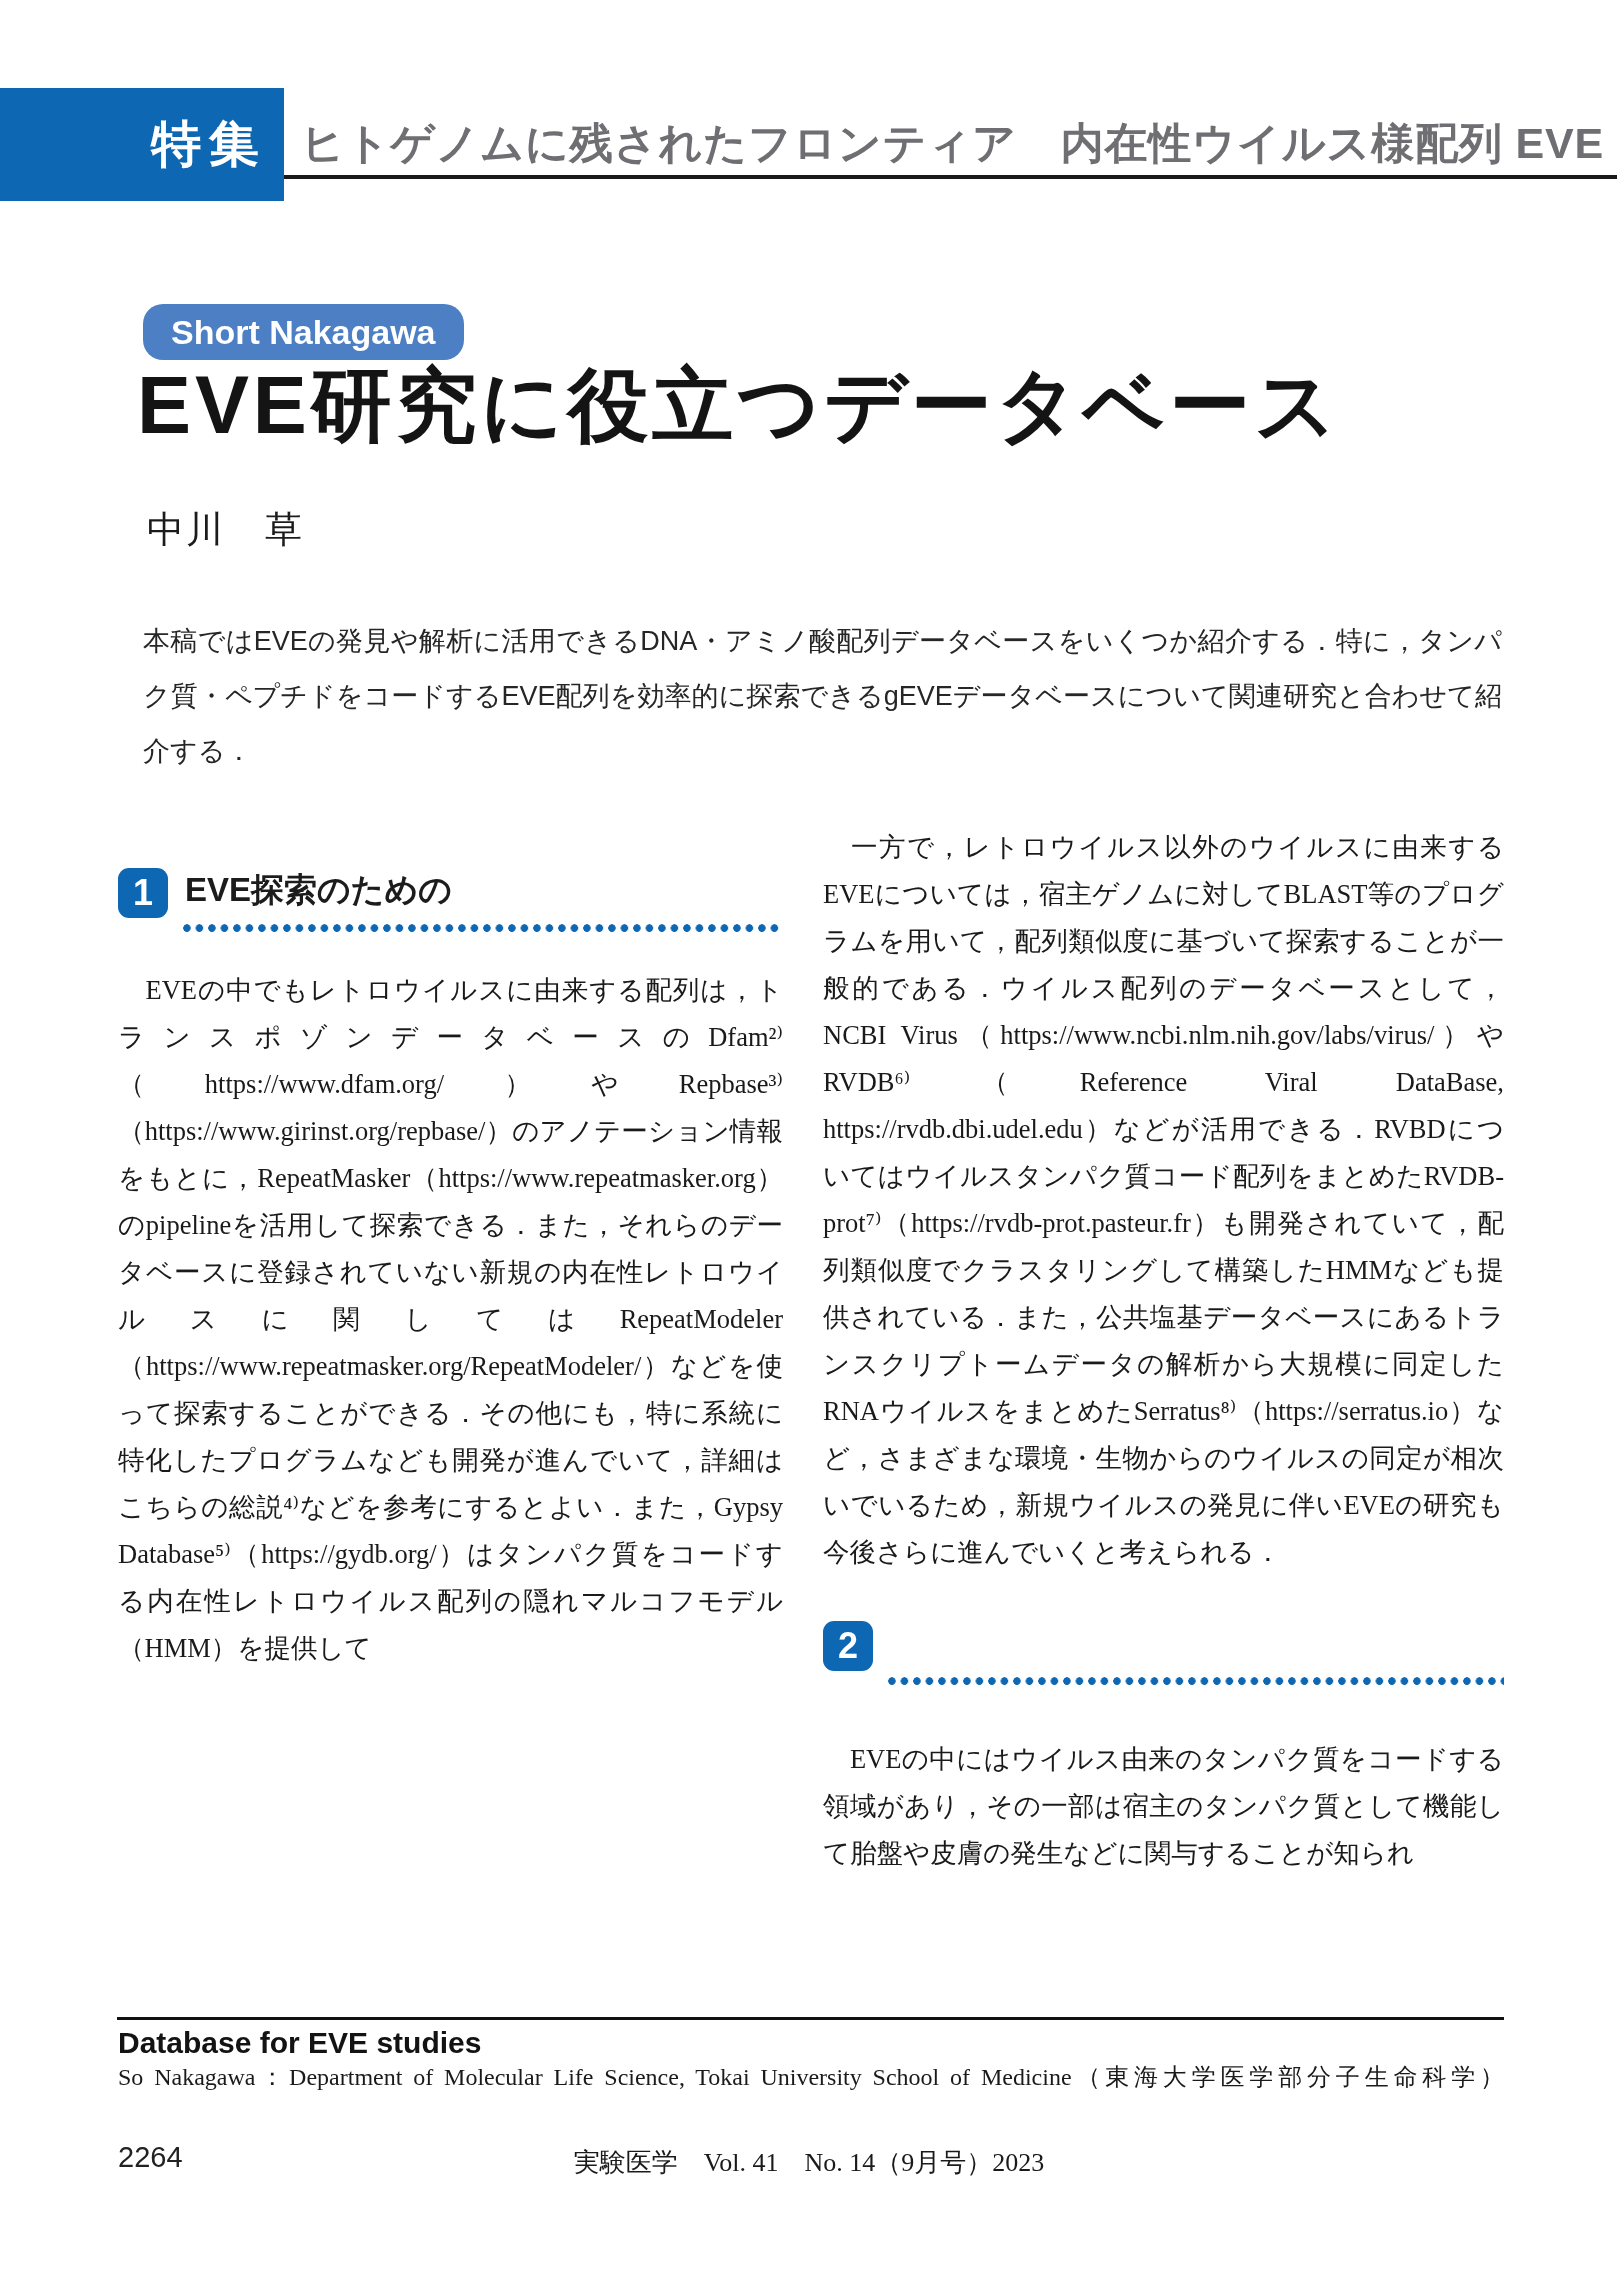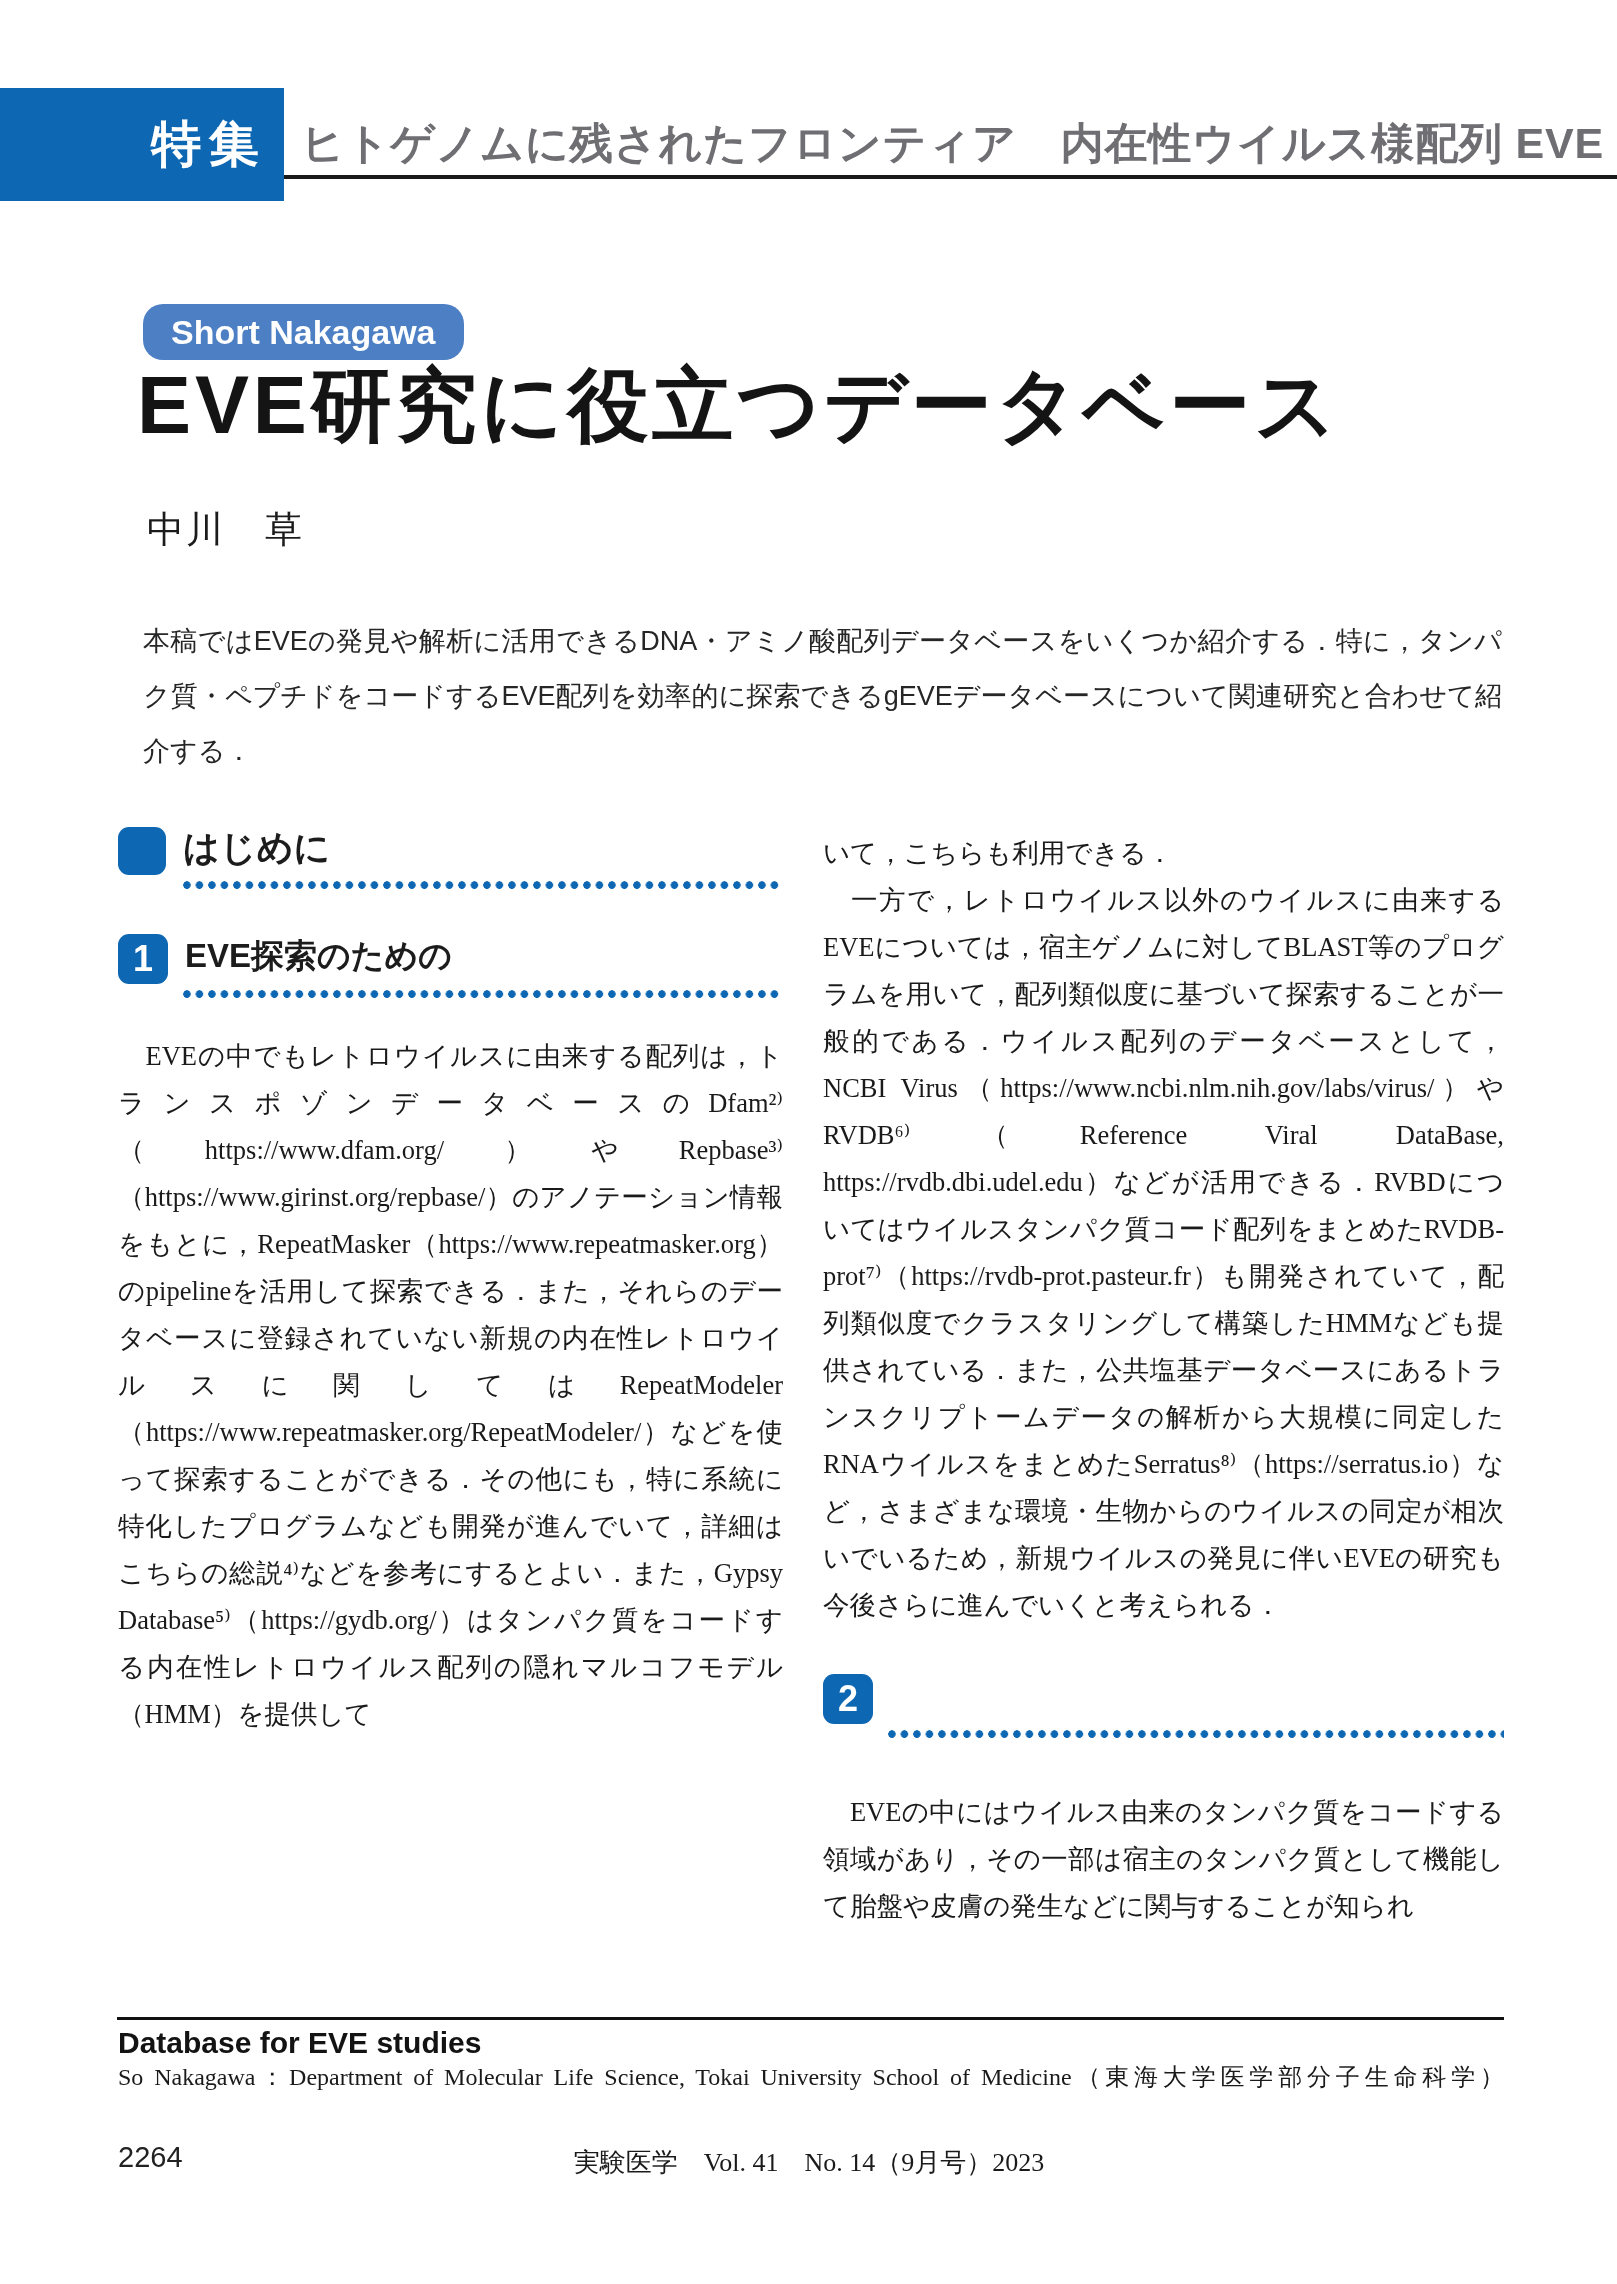--- a/index.html
+++ b/index.html
@@ -205,44 +205,36 @@
   <div class="header-rule"></div>
   <div class="feature-title">ヒトゲノムに残されたフロンティア　内在性ウイルス様配列 EVE</div>
 
   <div class="badge">Short Nakagawa</div>
   <h1 class="title">EVE研究に役立つデータベース</h1>
   <div class="author">中川　草</div>
   <p class="abstract">本稿ではEVEの発見や解析に活用できるDNA・アミノ酸配列データベースをいくつか紹介する．特に，タンパク質・ペプチドをコードするEVE配列を効率的に探索できるgEVEデータベースについて関連研究と合わせて紹介する．</p>
 
   <div class="col col-left">
 
-    <div class="sec-head intro">
-      <div class="sec-row">
-        <span class="sq"></span>
-        <h2 class="sec-title intro-title">はじめに</h2>
-      </div>
-      <div class="dots"></div>
-    </div>
 
 
     <div class="sec-head s1">
       <div class="sec-row">
         <span class="numsq">1</span>
         <h2 class="sec-title num-title">
           <span class="line">EVE探索のための</span>
         </h2>
       </div>
       <div class="dots"></div>
     </div>
 
     <p class="body after-head">　EVEの中でもレトロウイルスに由来する配列は，トランスポゾンデータベースのDfam²⁾（https://www.dfam.org/）やRepbase³⁾（https://www.girinst.org/repbase/）のアノテーション情報をもとに，RepeatMasker（https://www.repeatmasker.org）のpipelineを活用して探索できる．また，それらのデータベースに登録されていない新規の内在性レトロウイルスに関してはRepeatModeler（https://www.repeatmasker.org/RepeatModeler/）などを使って探索することができる．その他にも，特に系統に特化したプログラムなども開発が進んでいて，詳細はこちらの総説⁴⁾などを参考にするとよい．また，Gypsy Database⁵⁾（https://gydb.org/）はタンパク質をコードする内在性レトロウイルス配列の隠れマルコフモデル（HMM）を提供して</p>
   </div>
 
   <div class="col col-right">
-    <p class="body lead">いて，こちらも利用できる．</p>
     <p class="body">　一方で，レトロウイルス以外のウイルスに由来するEVEについては，宿主ゲノムに対してBLAST等のプログラムを用いて，配列類似度に基づいて探索することが一般的である．ウイルス配列のデータベースとして，NCBI Virus（https://www.ncbi.nlm.nih.gov/labs/virus/）やRVDB⁶⁾（Reference Viral DataBase, https://rvdb.dbi.udel.edu）などが活用できる．RVBDについてはウイルスタンパク質コード配列をまとめたRVDB-prot⁷⁾（https://rvdb-prot.pasteur.fr）も開発されていて，配列類似度でクラスタリングして構築したHMMなども提供されている．また，公共塩基データベースにあるトランスクリプトームデータの解析から大規模に同定したRNAウイルスをまとめたSerratus⁸⁾（https://serratus.io）など，さまざまな環境・生物からのウイルスの同定が相次いでいるため，新規ウイルスの発見に伴いEVEの研究も今後さらに進んでいくと考えられる．</p>
 
     <div class="sec-head s2">
       <div class="sec-row">
         <span class="numsq">2</span>
       </div>
       <div class="dots"></div>
     </div>
 
     <p class="body after-head">　EVEの中にはウイルス由来のタンパク質をコードする領域があり，その一部は宿主のタンパク質として機能して胎盤や皮膚の発生などに関与することが知られ</p>

